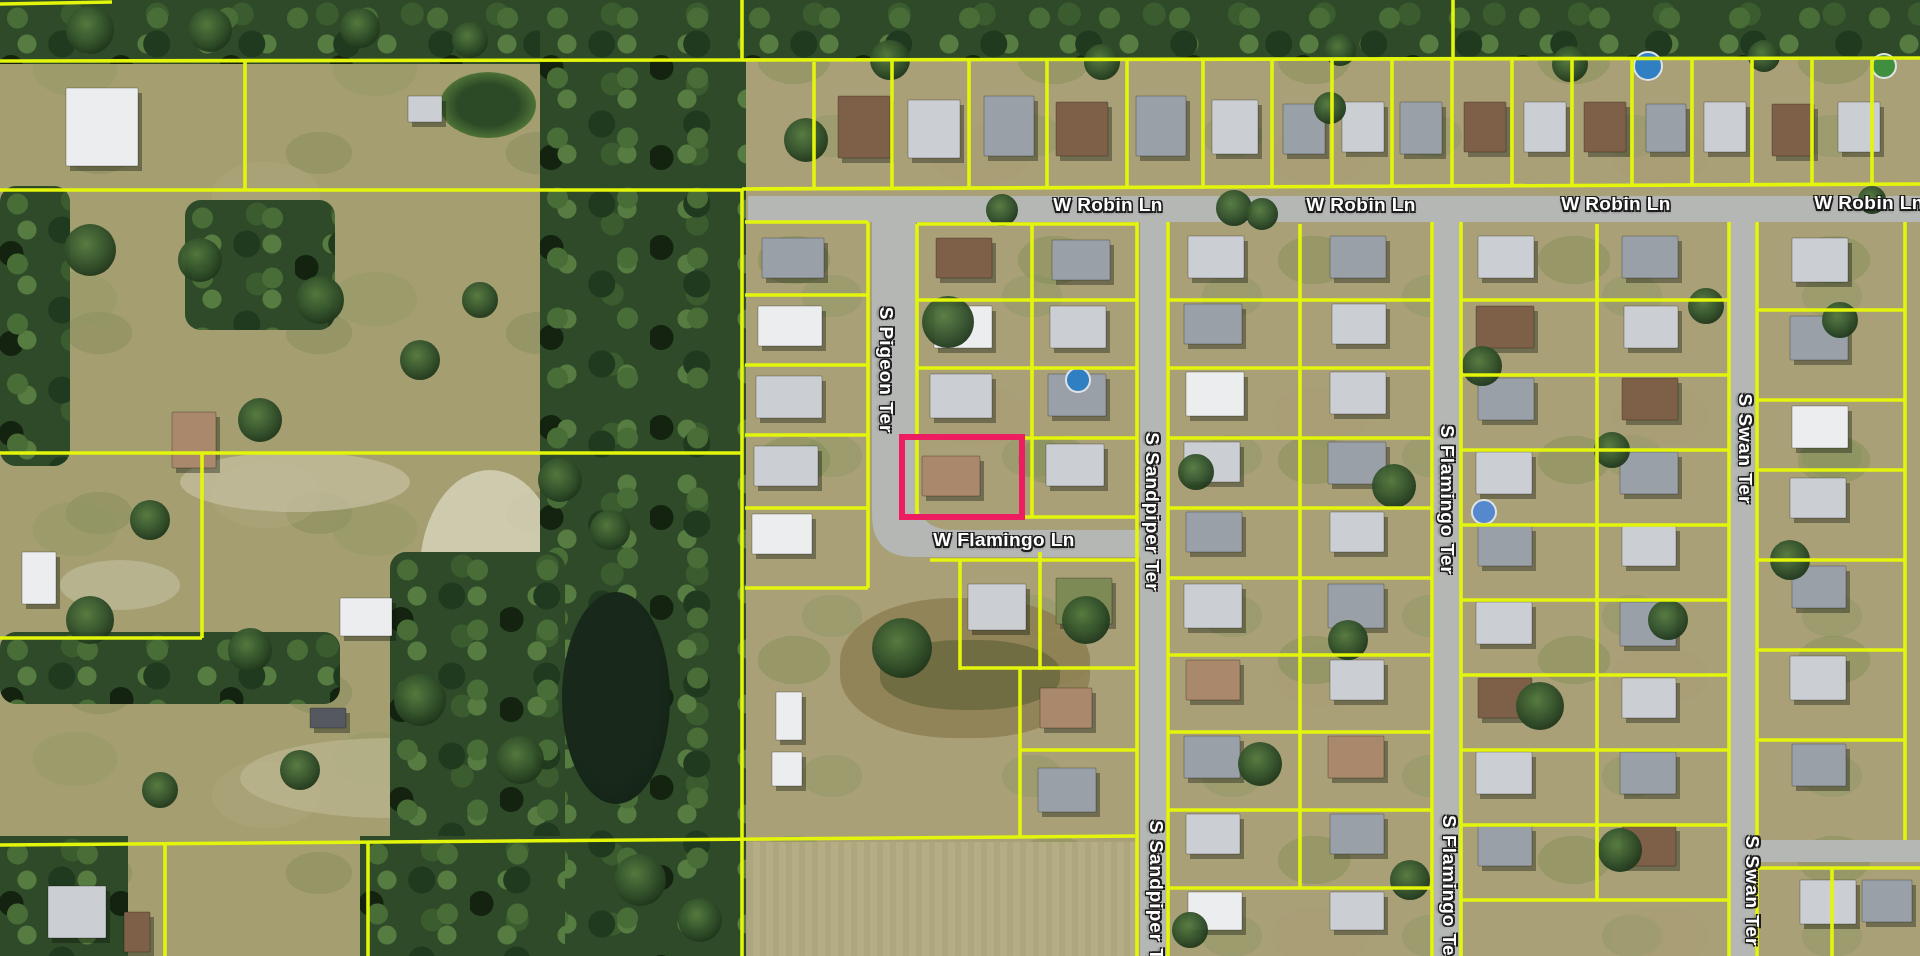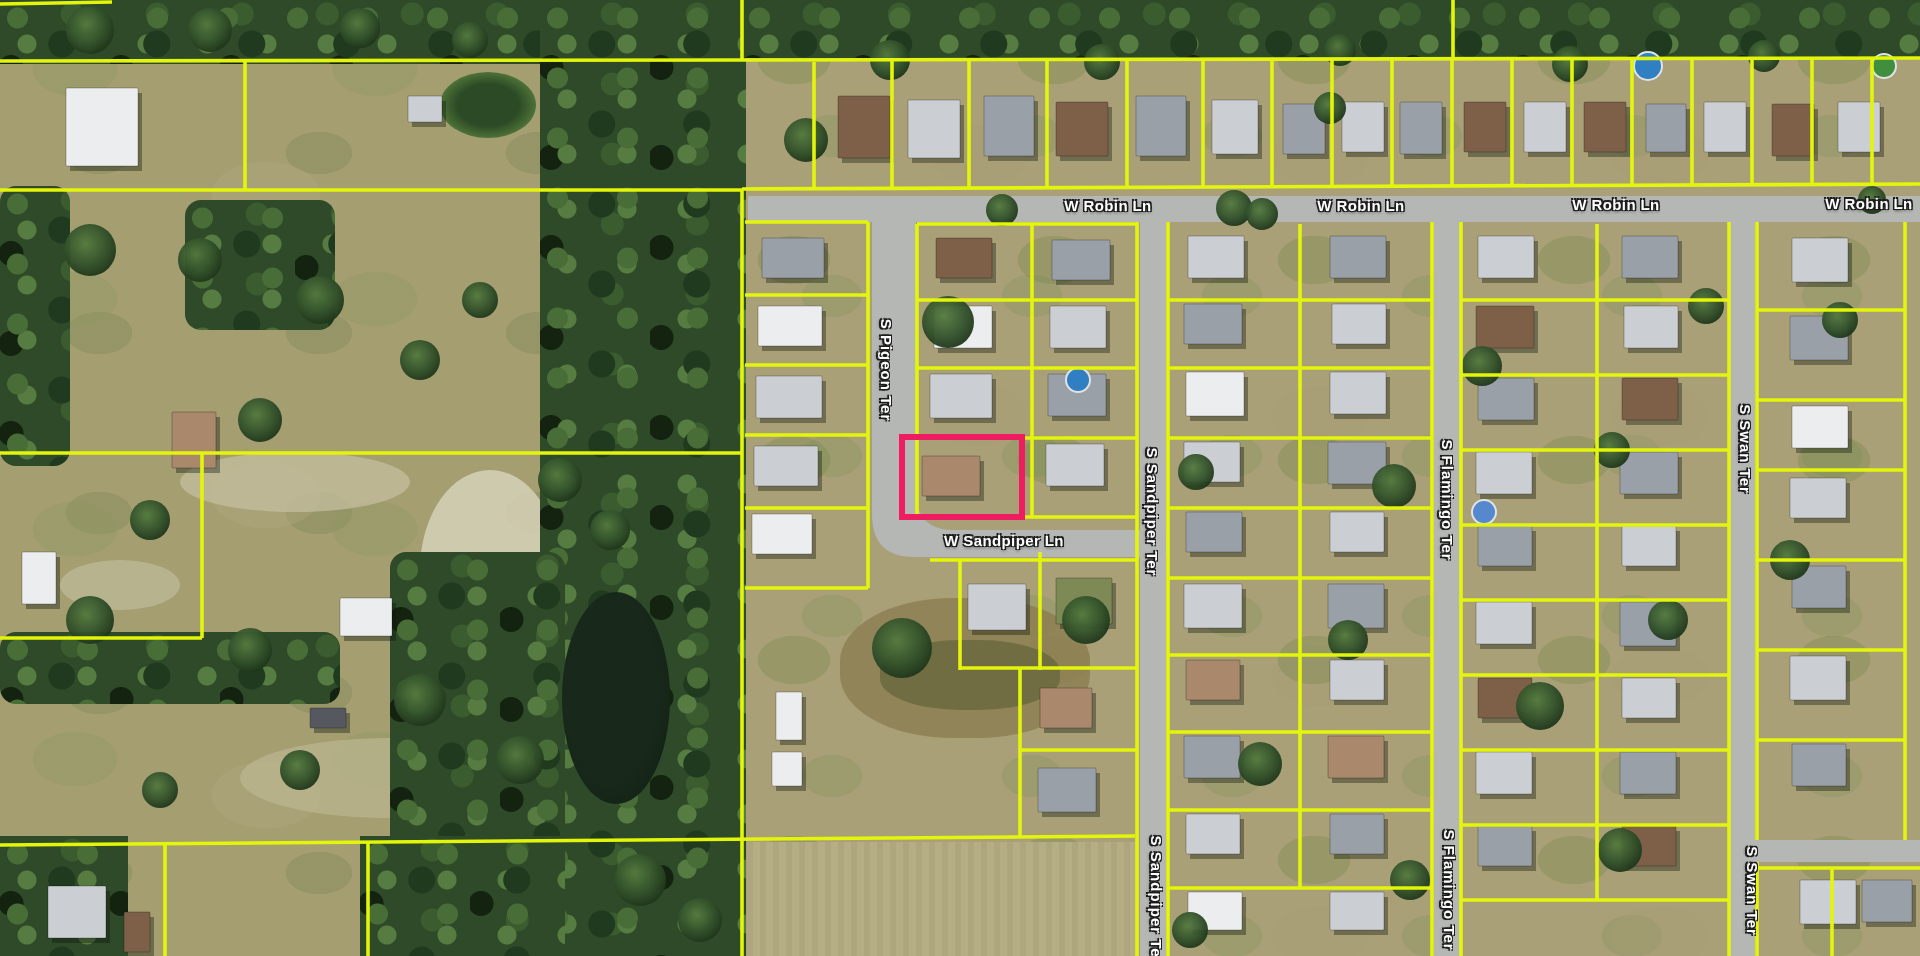--- a/index.html
+++ b/index.html
@@ -48,21 +48,21 @@
     border-radius:16px;
   }
   .pond{position:absolute;z-index:3;border-radius:50%;}
   .pond-dark{background:radial-gradient(ellipse at 45% 45%, #18291b 0 55%, #0f1c12 100%);}
   .pond-green{background:radial-gradient(ellipse at 50% 50%, #2c4a26 0 45%, #53793a 75%, #6c8a48 100%);}
   
   #overlay{position:absolute;left:0;top:0;z-index:4;}
   
   .street-label{
     position:absolute;z-index:7;transform:translate(-50%,-50%);
-    color:#fff;font-weight:bold;font-size:15px;letter-spacing:.4px;white-space:nowrap;
+    color:#fff;font-weight:bold;font-size:19px;letter-spacing:.4px;white-space:nowrap;
     text-shadow:-1.5px -1.5px 0 #1c1c1c,1.5px -1.5px 0 #1c1c1c,-1.5px 1.5px 0 #1c1c1c,
                  1.5px 1.5px 0 #1c1c1c,0 2px 3px rgba(0,0,0,.55);
   }
   .street-label.vertical{writing-mode:vertical-rl;letter-spacing:1px;}
 </style>
 </head>
 <body>
 
 <div class="stage">
 
@@ -438,20 +438,20 @@
     <g id="g-highlight">
         <rect x="902" y="437" width="120" height="80" fill="none" stroke="#ee1c60" stroke-width="6"></rect>
       </g>
   </svg>
 
   <div class="street-label" style="left: 1108px; top: 205px;">W Robin Ln</div>
   <div class="street-label" style="left: 1361px; top: 205px;">W Robin Ln</div>
   <div class="street-label" style="left: 1616px; top: 204px;">W Robin Ln</div>
   <div class="street-label" style="left: 1869px; top: 203px;">W Robin Ln</div>
   <div class="street-label vertical" style="left: 886px; top: 370px;">S Pigeon Ter</div>
-  <div class="street-label" style="left: 1004px; top: 540px;">W Sandpiper Ln</div>
+  <div class="street-label" style="left: 1004px; top: 540px;">W Flamingo Ln</div>
   <div class="street-label vertical" style="left: 1152px; top: 512px;">S Sandpiper Ter</div>
   <div class="street-label vertical" style="left: 1156px; top: 900px;">S Sandpiper Ter</div>
   <div class="street-label vertical" style="left: 1447px; top: 500px;">S Flamingo Ter</div>
   <div class="street-label vertical" style="left: 1449px; top: 890px;">S Flamingo Ter</div>
   <div class="street-label vertical" style="left: 1745px; top: 449px;">S Swan Ter</div>
   <div class="street-label vertical" style="left: 1752px; top: 891px;">S Swan Ter</div>
 </div>
 
 </body></html>

